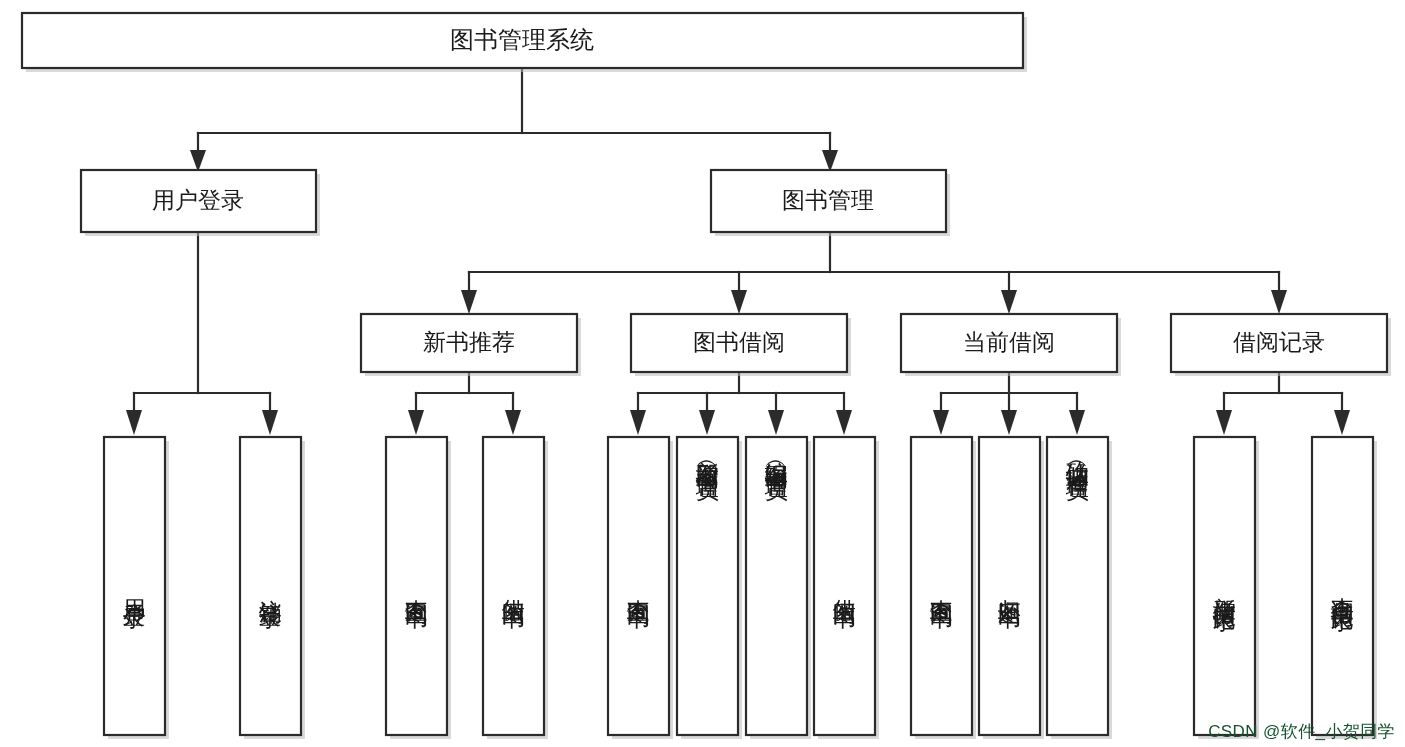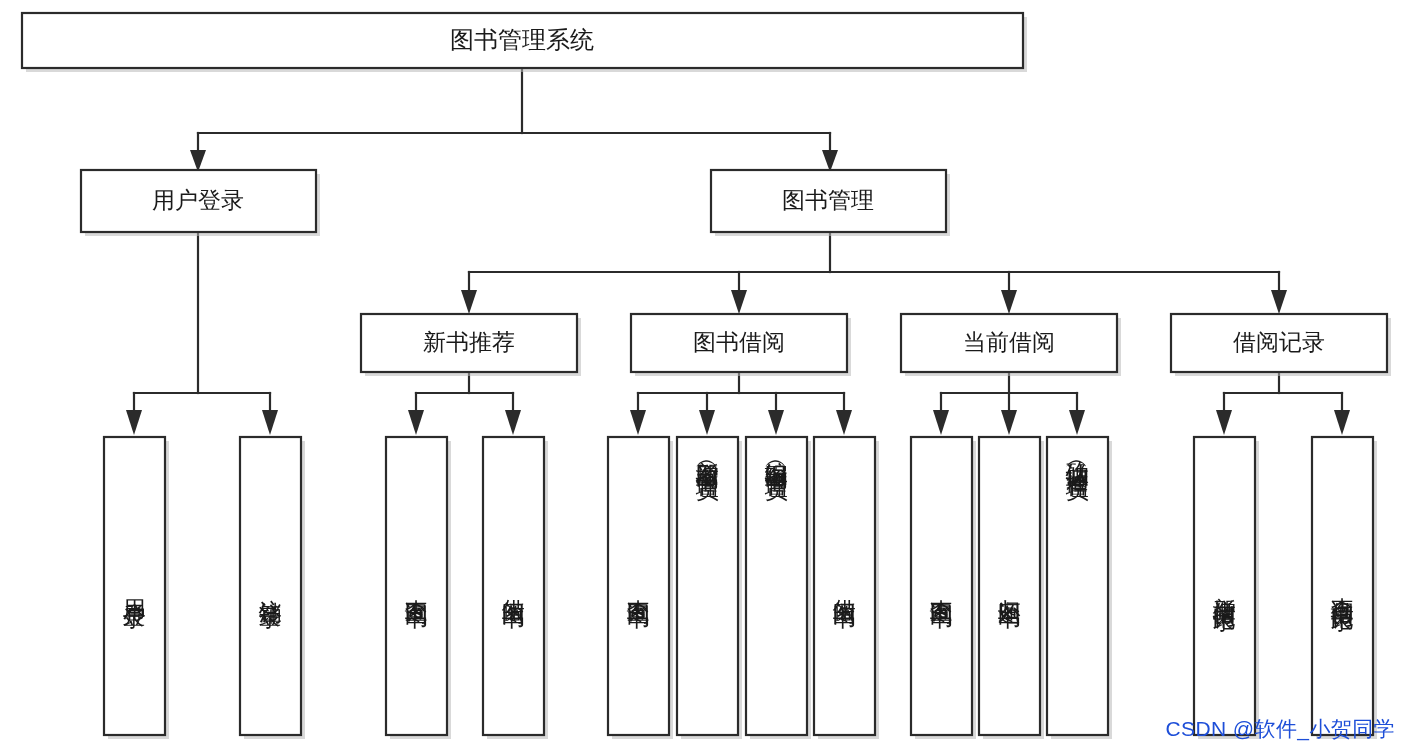--- a/index.html
+++ b/index.html
@@ -71,22 +71,22 @@
     line-height: 1.06;
     letter-spacing: 2.5px;
     color: #1a1a1a;
     white-space: nowrap;
   }
   .watermark {
     position: absolute;
     right: 10px;
     bottom: 4px;
     font-family: "Liberation Sans", "DejaVu Sans", sans-serif;
-    font-size: 21px;
-    color: #1d4ed8;
+    font-size: 17px;
+    color: #14532d;
     letter-spacing: 0.4px;
     white-space: nowrap;
   }
 </style>
 </head>
 <body>
 
 <div id="diagram-root">
 
   <svg class="diagram-canvas" viewBox="0 0 1405 747" xmlns="http://www.w3.org/2000/svg">

